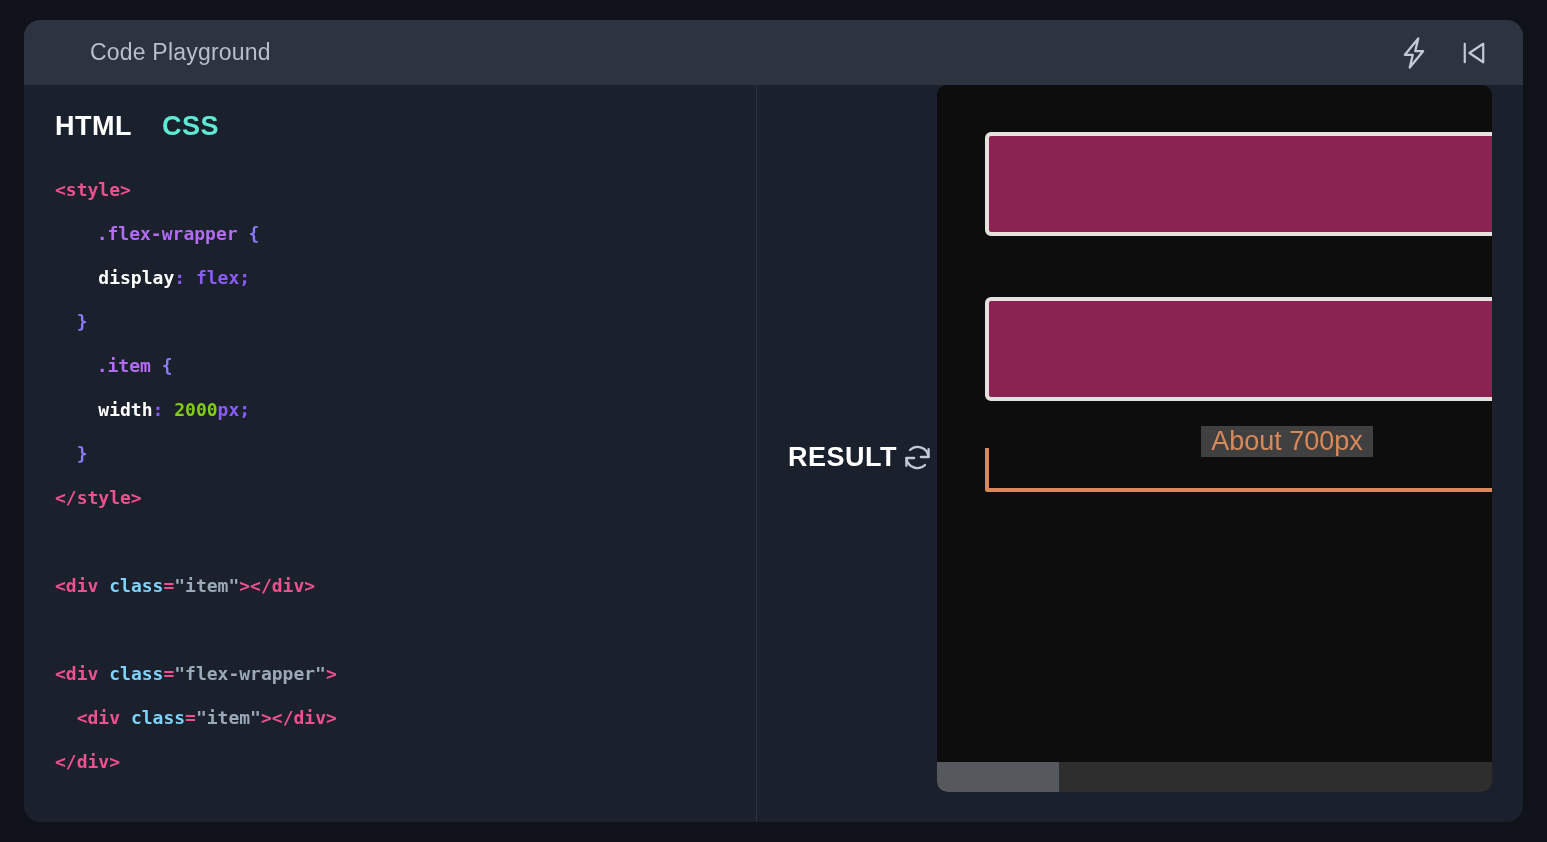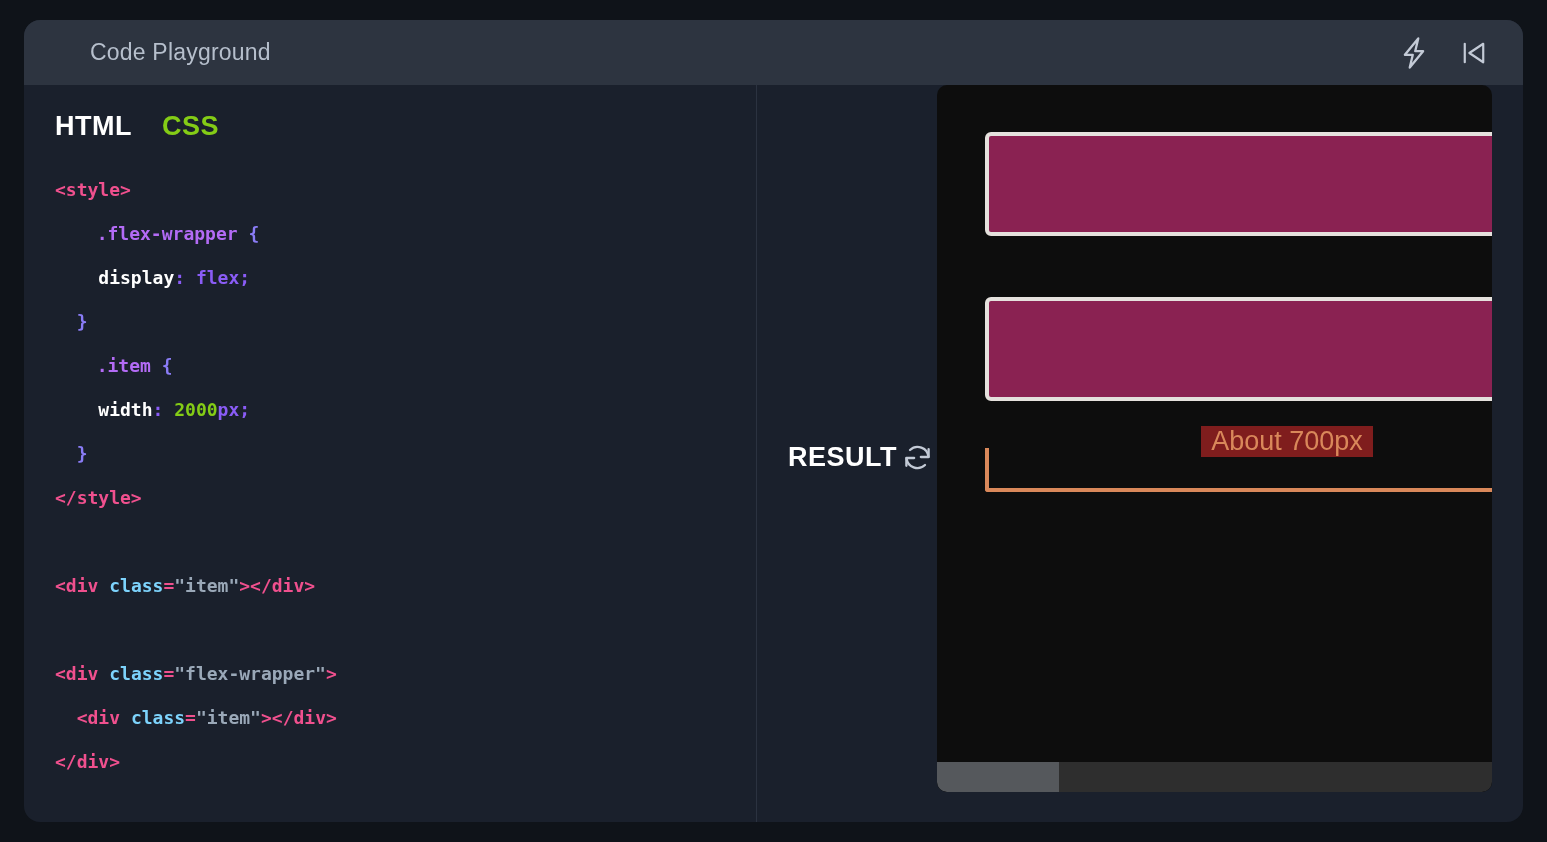--- a/index.html
+++ b/index.html
@@ -78,21 +78,21 @@
     padding: 26px 0 18px 31px;
   }
   .tab {
     font-size: 27px;
     font-weight: bold;
     letter-spacing: 0.5px;
     cursor: pointer;
     font-family: "Liberation Sans", sans-serif;
   }
   .tab.active { color: #ffffff; }
-  .tab.inactive { color: #84cc16; }
+  .tab.inactive { color: #5eead4; }
 
   .code {
     padding: 8px 0 0 31px;
     font-family: "DejaVu Sans Mono", monospace;
     font-size: 18px;
     line-height: 44px;
     white-space: pre;
     font-weight: bold;
     overflow: hidden;
   }
@@ -170,21 +170,21 @@
     border: 4px solid #d9885a;
     border-top: none;
     border-radius: 0 0 3px 3px;
     display: flex;
     align-items: flex-start;
     justify-content: center;
   }
   .bracket-label {
     position: relative;
     top: -22px;
-    background: #7f1d1d;
+    background: #404040;
     padding: 0 10px;
     color: #d9885a;
     font-size: 27px;
     font-family: "Liberation Sans", sans-serif;
     white-space: nowrap;
   }
 
   
   .hscroll {
     position: absolute;

